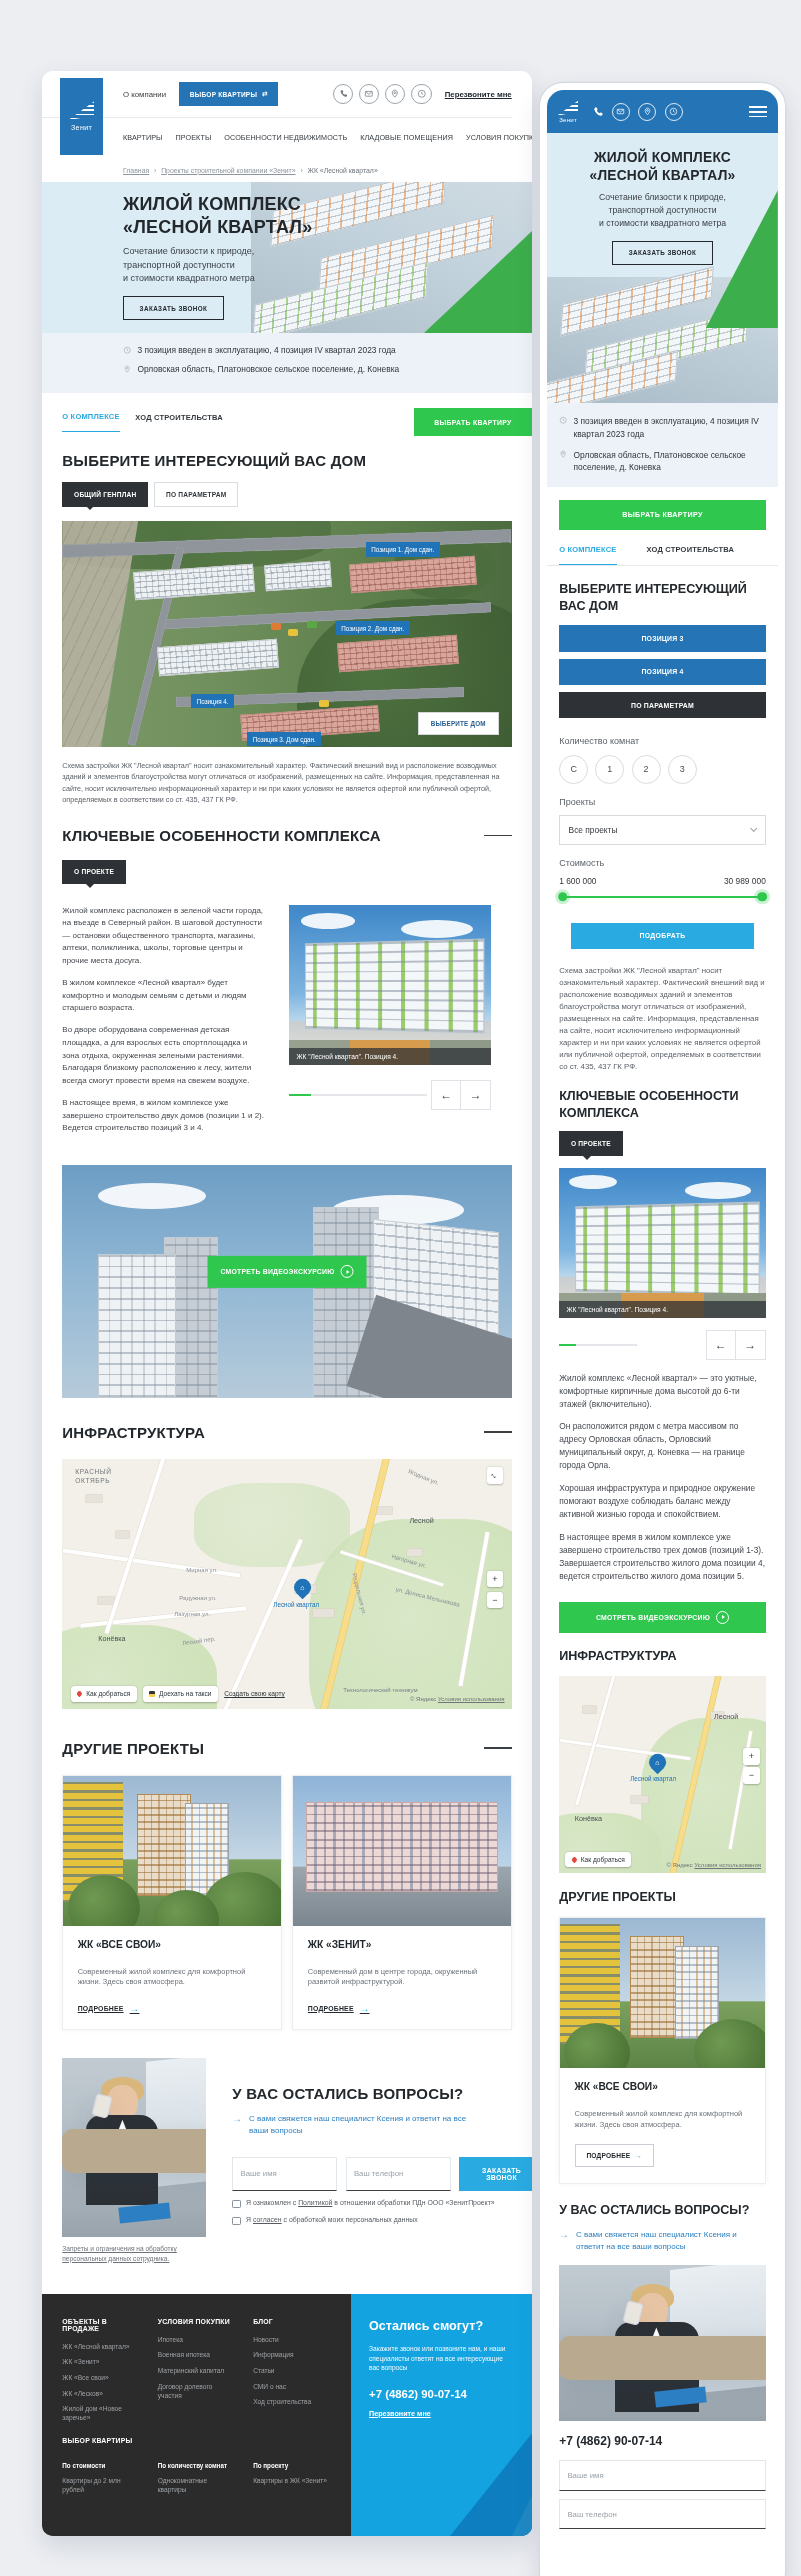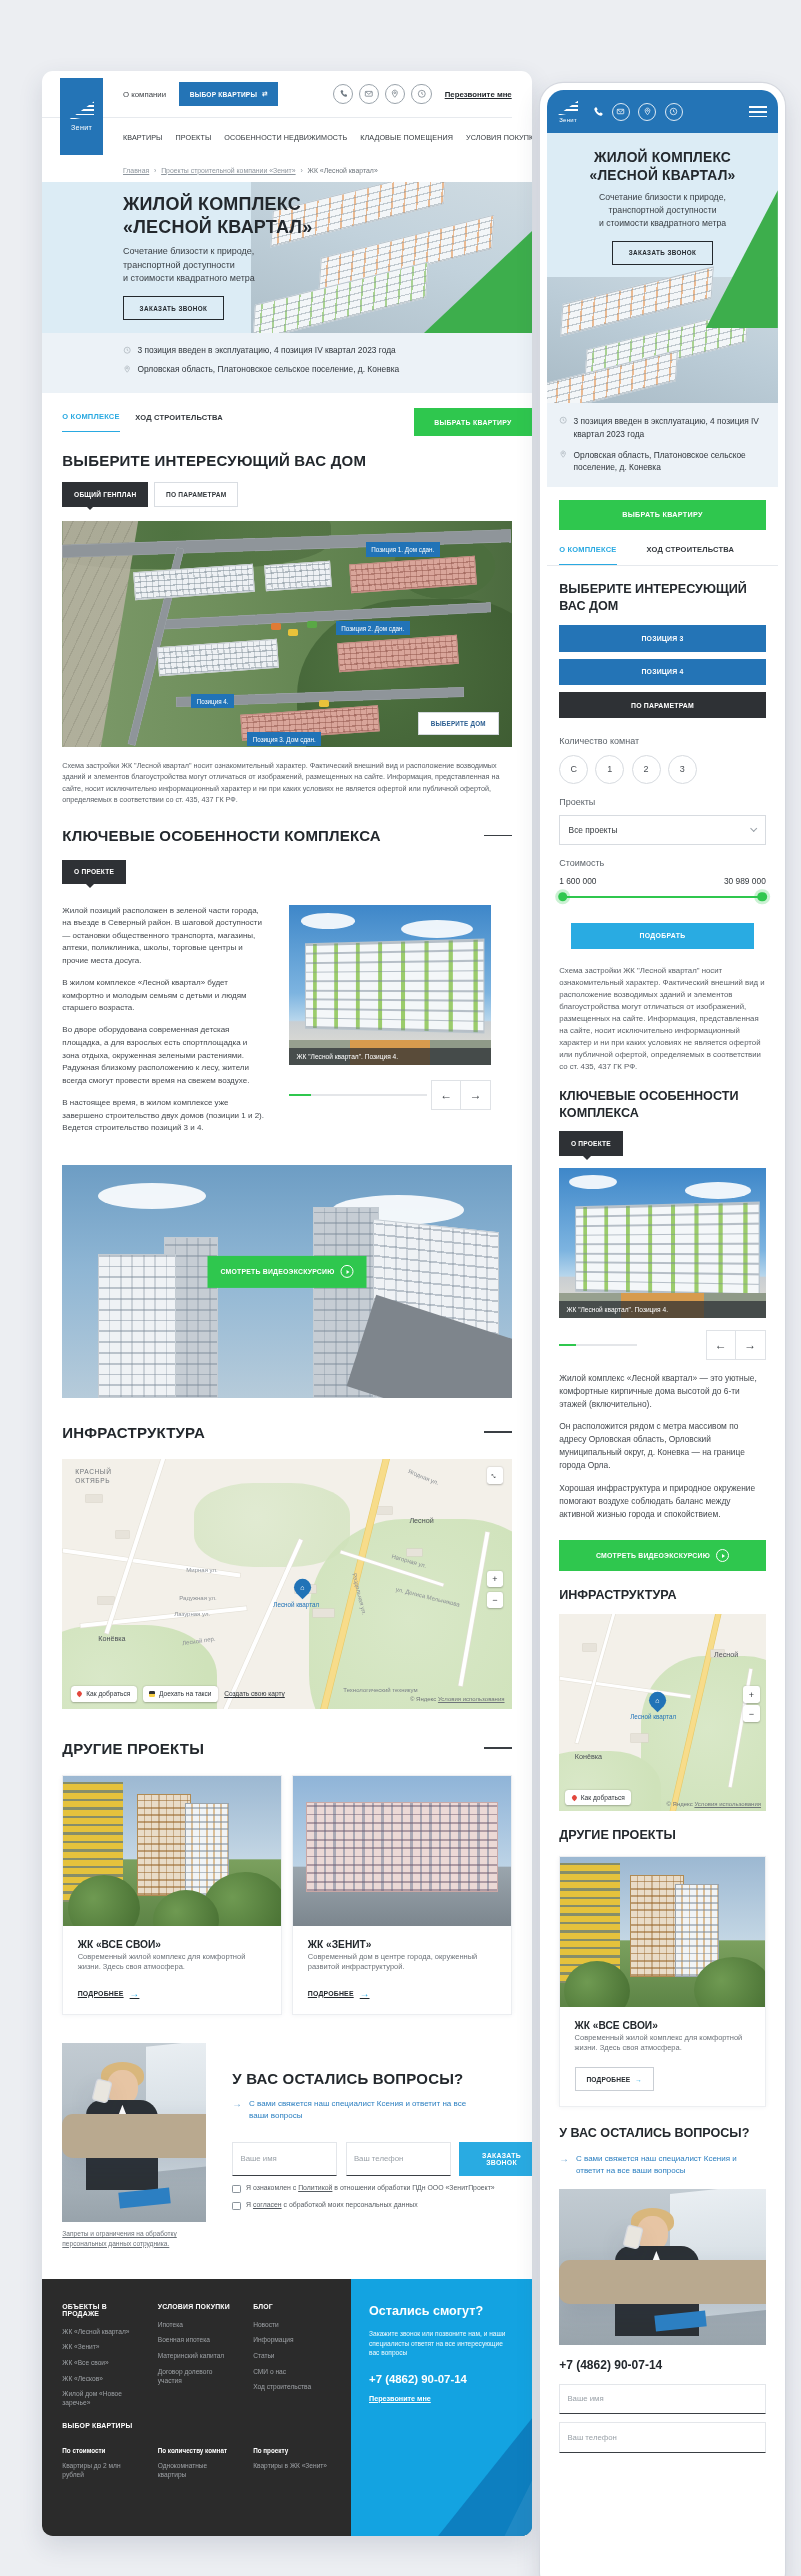--- a/index.html
+++ b/index.html
@@ -166,21 +166,21 @@
      repeating-linear-gradient(90deg,transparent 0 5.4px,rgba(196,138,60,.5) 5.4px 7.2px);}
   .art1 .yb{position:absolute;left:-6px;top:6px;width:66px;height:120px;background-color:#e5c23c;
      background-image:repeating-linear-gradient(0deg,rgba(40,90,150,.5) 0 2.4px,transparent 2.4px 8.4px);}
   .art1 .tree{position:absolute;border-radius:50%;background:radial-gradient(circle at 35% 35%,#6f9a52,#4c7436 75%);}
   .art2{background:linear-gradient(180deg,#8fb4d8 0%,#bcd3e6 60%,#9aa5ad 61%,#7c868e 100%);}
   .art2 .pb{position:absolute;left:6%;right:6%;top:26px;height:90px;border:0.6px solid #c9a8a6;background-color:#ecd9d6;
      background-image:repeating-linear-gradient(0deg,rgba(110,90,110,.5) 0 1.8px,transparent 1.8px 8.4px),
      repeating-linear-gradient(90deg,transparent 0 7.2px,rgba(90,110,140,.45) 7.2px 9.6px);}
   .pbody{padding:13px 14.4px 15.6px;}
   .ptitle{font-size:10.2px;font-weight:bold;color:#23282d;}
-  .pdesc{font-size:7.5px;line-height:10.8px;color:#6c7279;margin-top:2px;min-height:24px;}
+  .pdesc{font-size:7.5px;line-height:10.8px;color:#6c7279;margin-top:17px;min-height:24px;}
   .more{display:inline-flex;align-items:center;gap:6px;margin-top:12px;font-size:6.9px;font-weight:bold;
      letter-spacing:0.2px;color:#23282d;text-decoration:underline;cursor:pointer;}
   .more b{color:#29a9e1;font-size:9.6px;text-decoration:none;}
   
   .quest{display:flex;gap:26px;margin-top:27.5px;}
   .qleft{width:144px;flex:0 0 auto;}
   .qphoto{position:relative;width:144px;height:179px;background:linear-gradient(180deg,#c2cbd2 0%,#aeb9c1 60%,#98a3ab 100%);overflow:hidden;}
   .qphoto .win{position:absolute;right:-12px;top:0;width:72px;height:126px;background:linear-gradient(180deg,#e9eef2,#ccd6dd);transform:skewY(-6deg);}
   .qphoto .desk{position:absolute;left:0;right:0;bottom:0;height:44px;background:#b9a98f;}
   .qphoto .body{position:absolute;left:24px;top:57px;width:72px;height:90px;background:#2c3136;border-radius:15.6px 18px 0 0;}
@@ -434,23 +434,23 @@
 
       <div class="h2row" style="margin-top:21.5px;">
         <div class="h2">КЛЮЧЕВЫЕ ОСОБЕННОСТИ КОМПЛЕКСА</div>
         <span class="dash"></span>
       </div>
       <div class="toggle feat-tab">
         <button class="tg tg--on">О ПРОЕКТЕ</button>
       </div>
       <div class="cols">
         <div class="colL">
-          <p class="para">Жилой позиций расположен в зеленой части города, на въезде в Северный район. В шаговой доступности — остановки общественного транспорта, магазины, аптеки, поликлиника, школы, торговые центры и прочие места досуга.</p>
+          <p class="para">Жилой комплекс расположен в зеленой части города, на въезде в Северный район. В шаговой доступности — остановки общественного транспорта, магазины, аптеки, поликлиника, школы, торговые центры и прочие места досуга.</p>
           <p class="para">В жилом комплексе «Лесной квартал» будет комфортно и молодым семьям с детьми и людям старшего возраста.</p>
-          <p class="para">Во дворе оборудована современная детская площадка, а для взрослых есть спортплощадка и зона отдыха, окруженная зелеными растениями. Радужная близкому расположению к лесу, жители всегда смогут провести время на свежем воздухе.</p>
+          <p class="para">Во дворе оборудована современная детская площадка, а для взрослых есть спортплощадка и зона отдыха, окруженная зелеными растениями. Благодаря близкому расположению к лесу, жители всегда смогут провести время на свежем воздухе.</p>
           <p class="para">В настоящее время, в жилом комплексе уже завершено строительство двух домов (позиции 1 и 2). Ведется строительство позиций 3 и 4.</p>
         </div>
         <div class="colR">
           <div class="slide">
             <span class="cloud" style="left:12px;top:8.4px;width:54px;height:15.6px;"></span>
             <span class="cloud" style="right:18px;top:15.6px;width:72px;height:18px;"></span>
             <div class="slide-bld"></div>
             <div class="slide-ground"></div>
             <div class="slide-cap">ЖК "Лесной квартал". Позиция 4.</div>
           </div>
@@ -827,20 +827,21 @@
         <div class="navbtns">
           <button class="nbtn">←</button>
           <button class="nbtn" style="border-left:none;">→</button>
         </div>
       </div>
 
       <div class="p-paras">
         <p class="para">Жилой комплекс «Лесной квартал» — это уютные, комфортные кирпичные дома высотой до 6-ти этажей (включительно).</p>
         <p class="para">Он расположится рядом с метра массивом по адресу Орловская область, Орловский муниципальный округ, д. Коневка — на границе города Орла.</p>
         <p class="para">Хорошая инфраструктура и природное окружение помогают воздухе соблюдать баланс между активной жизнью города и спокойствием.</p>
+        <p class="para">В настоящее время в жилом комплексе уже завершено строительство трех домов (позиций 1-3). Завершается строительство жилого дома позиции 4, ведется строительство жилого дома позиции 5.</p>
       </div>
 
       <div class="p-video">
         <button class="btn-video-b">
           <span>СМОТРЕТЬ ВИДЕОЭКСКУРСИЮ</span>
           <span class="playc">
               <i></i>
             </span>
         </button>
       </div>

